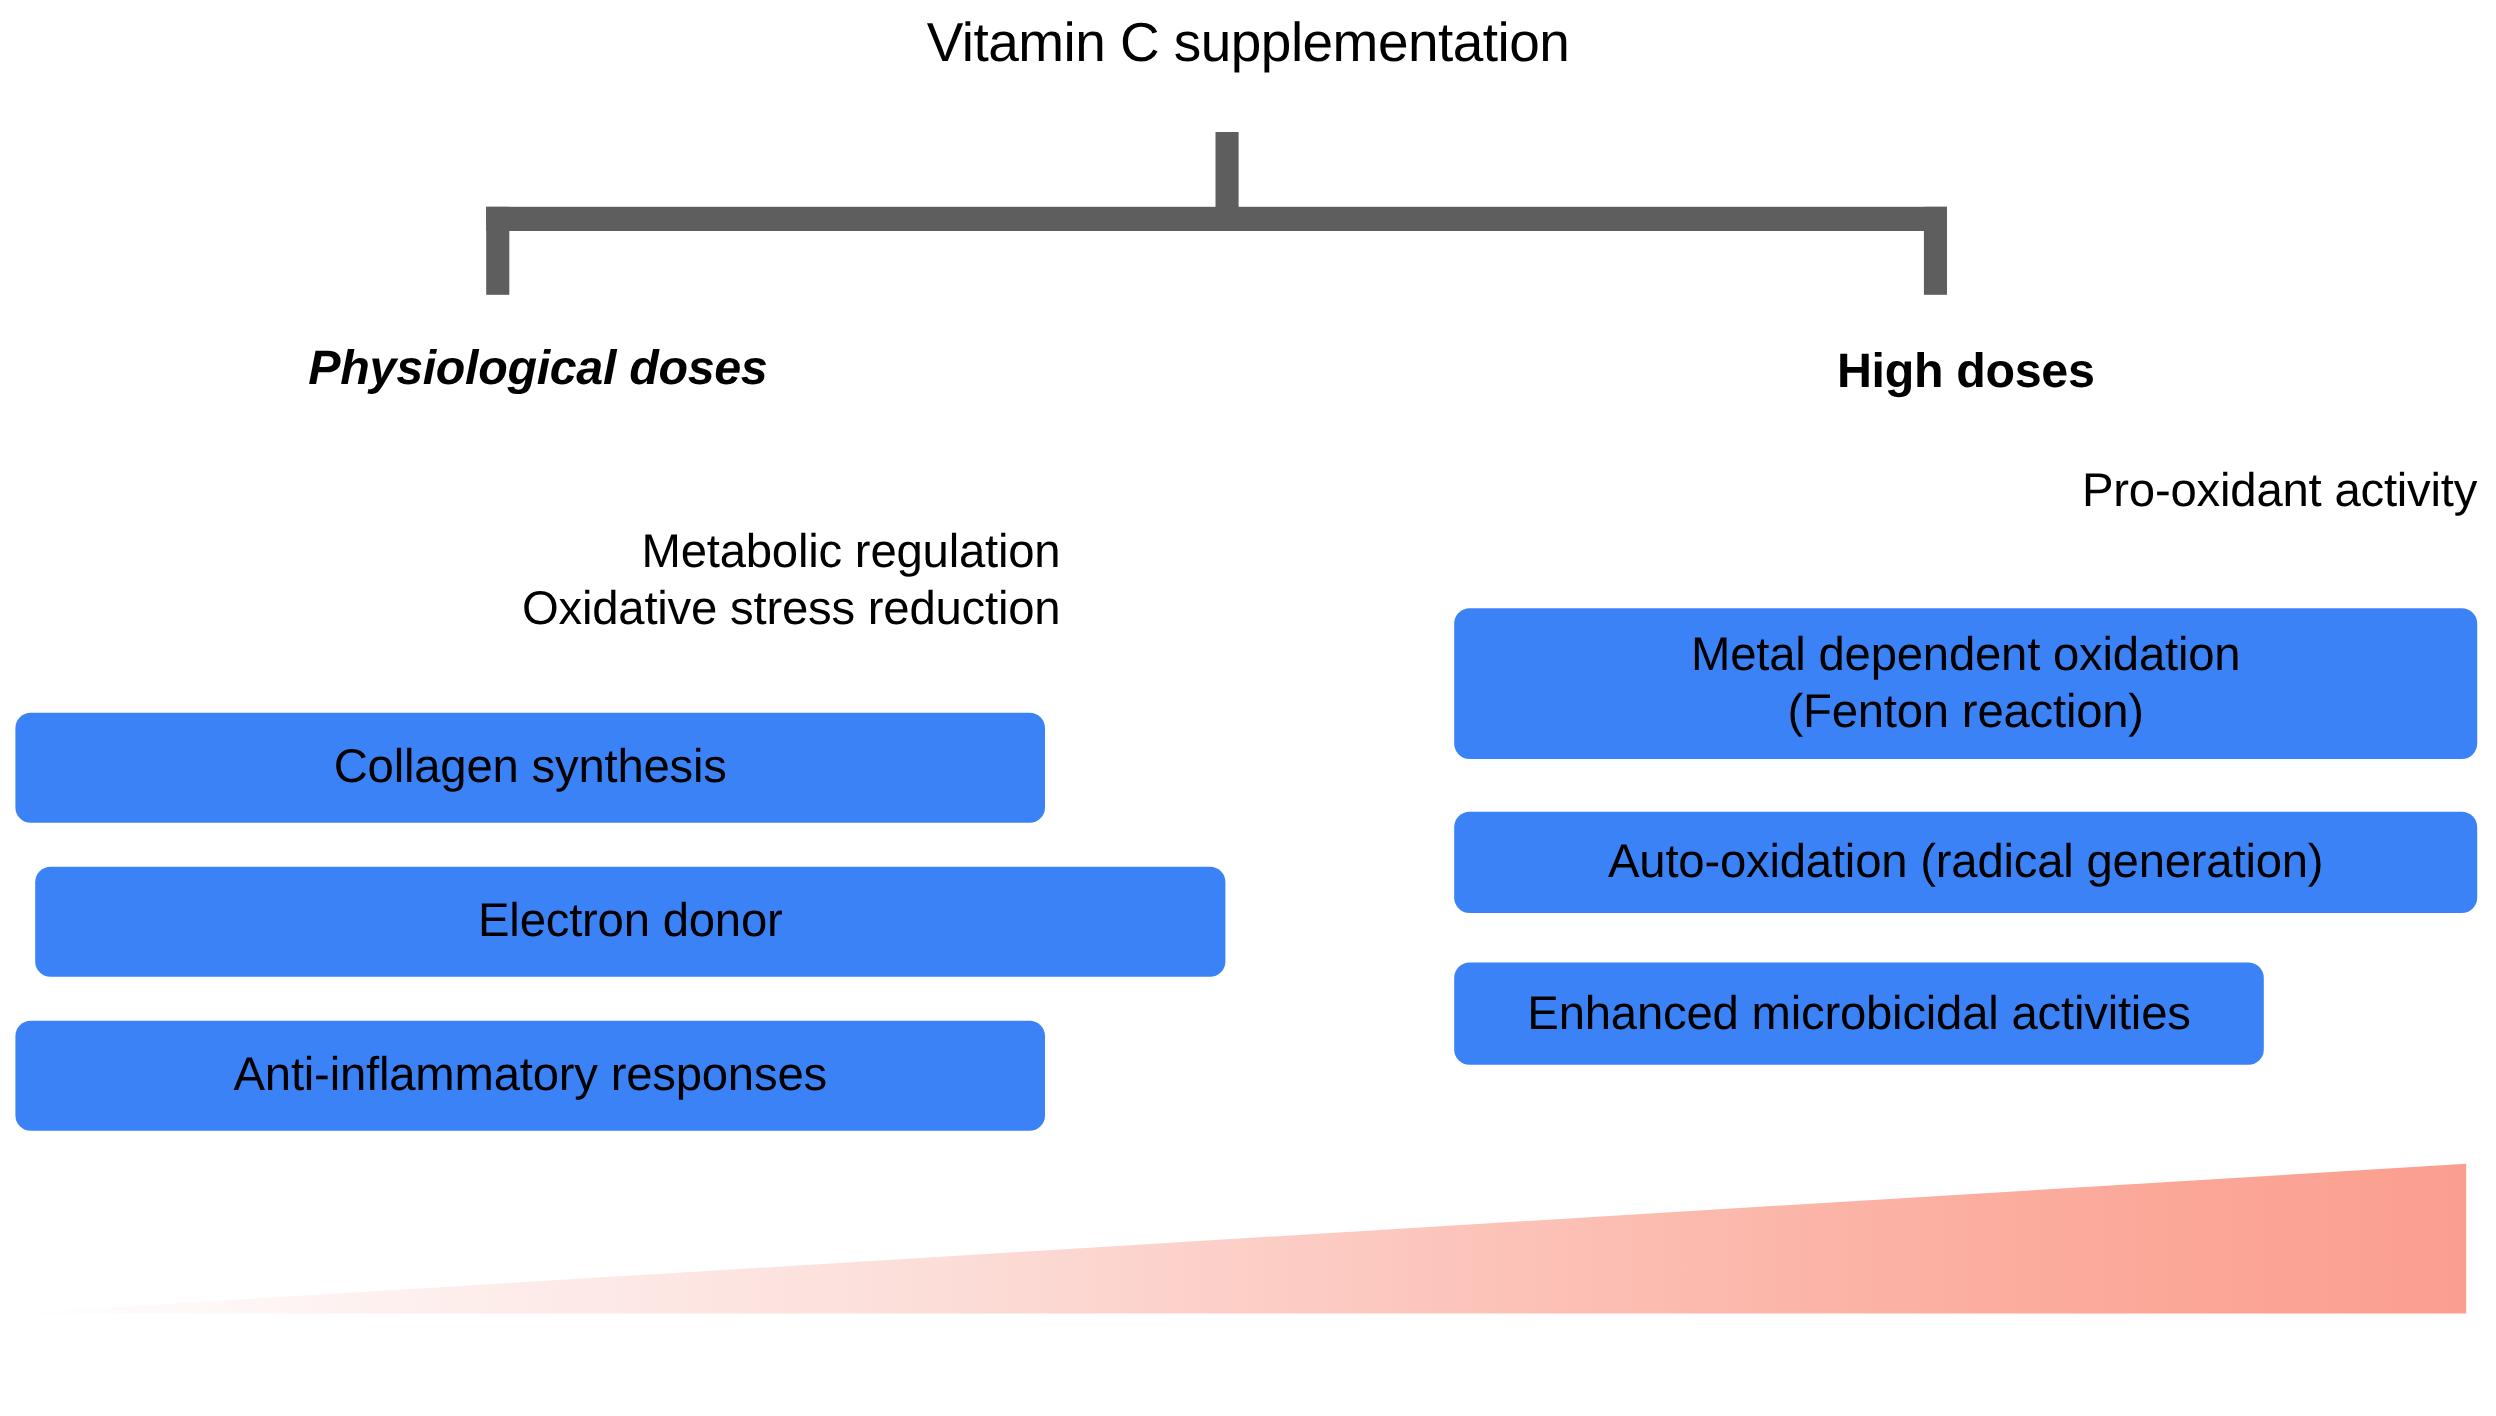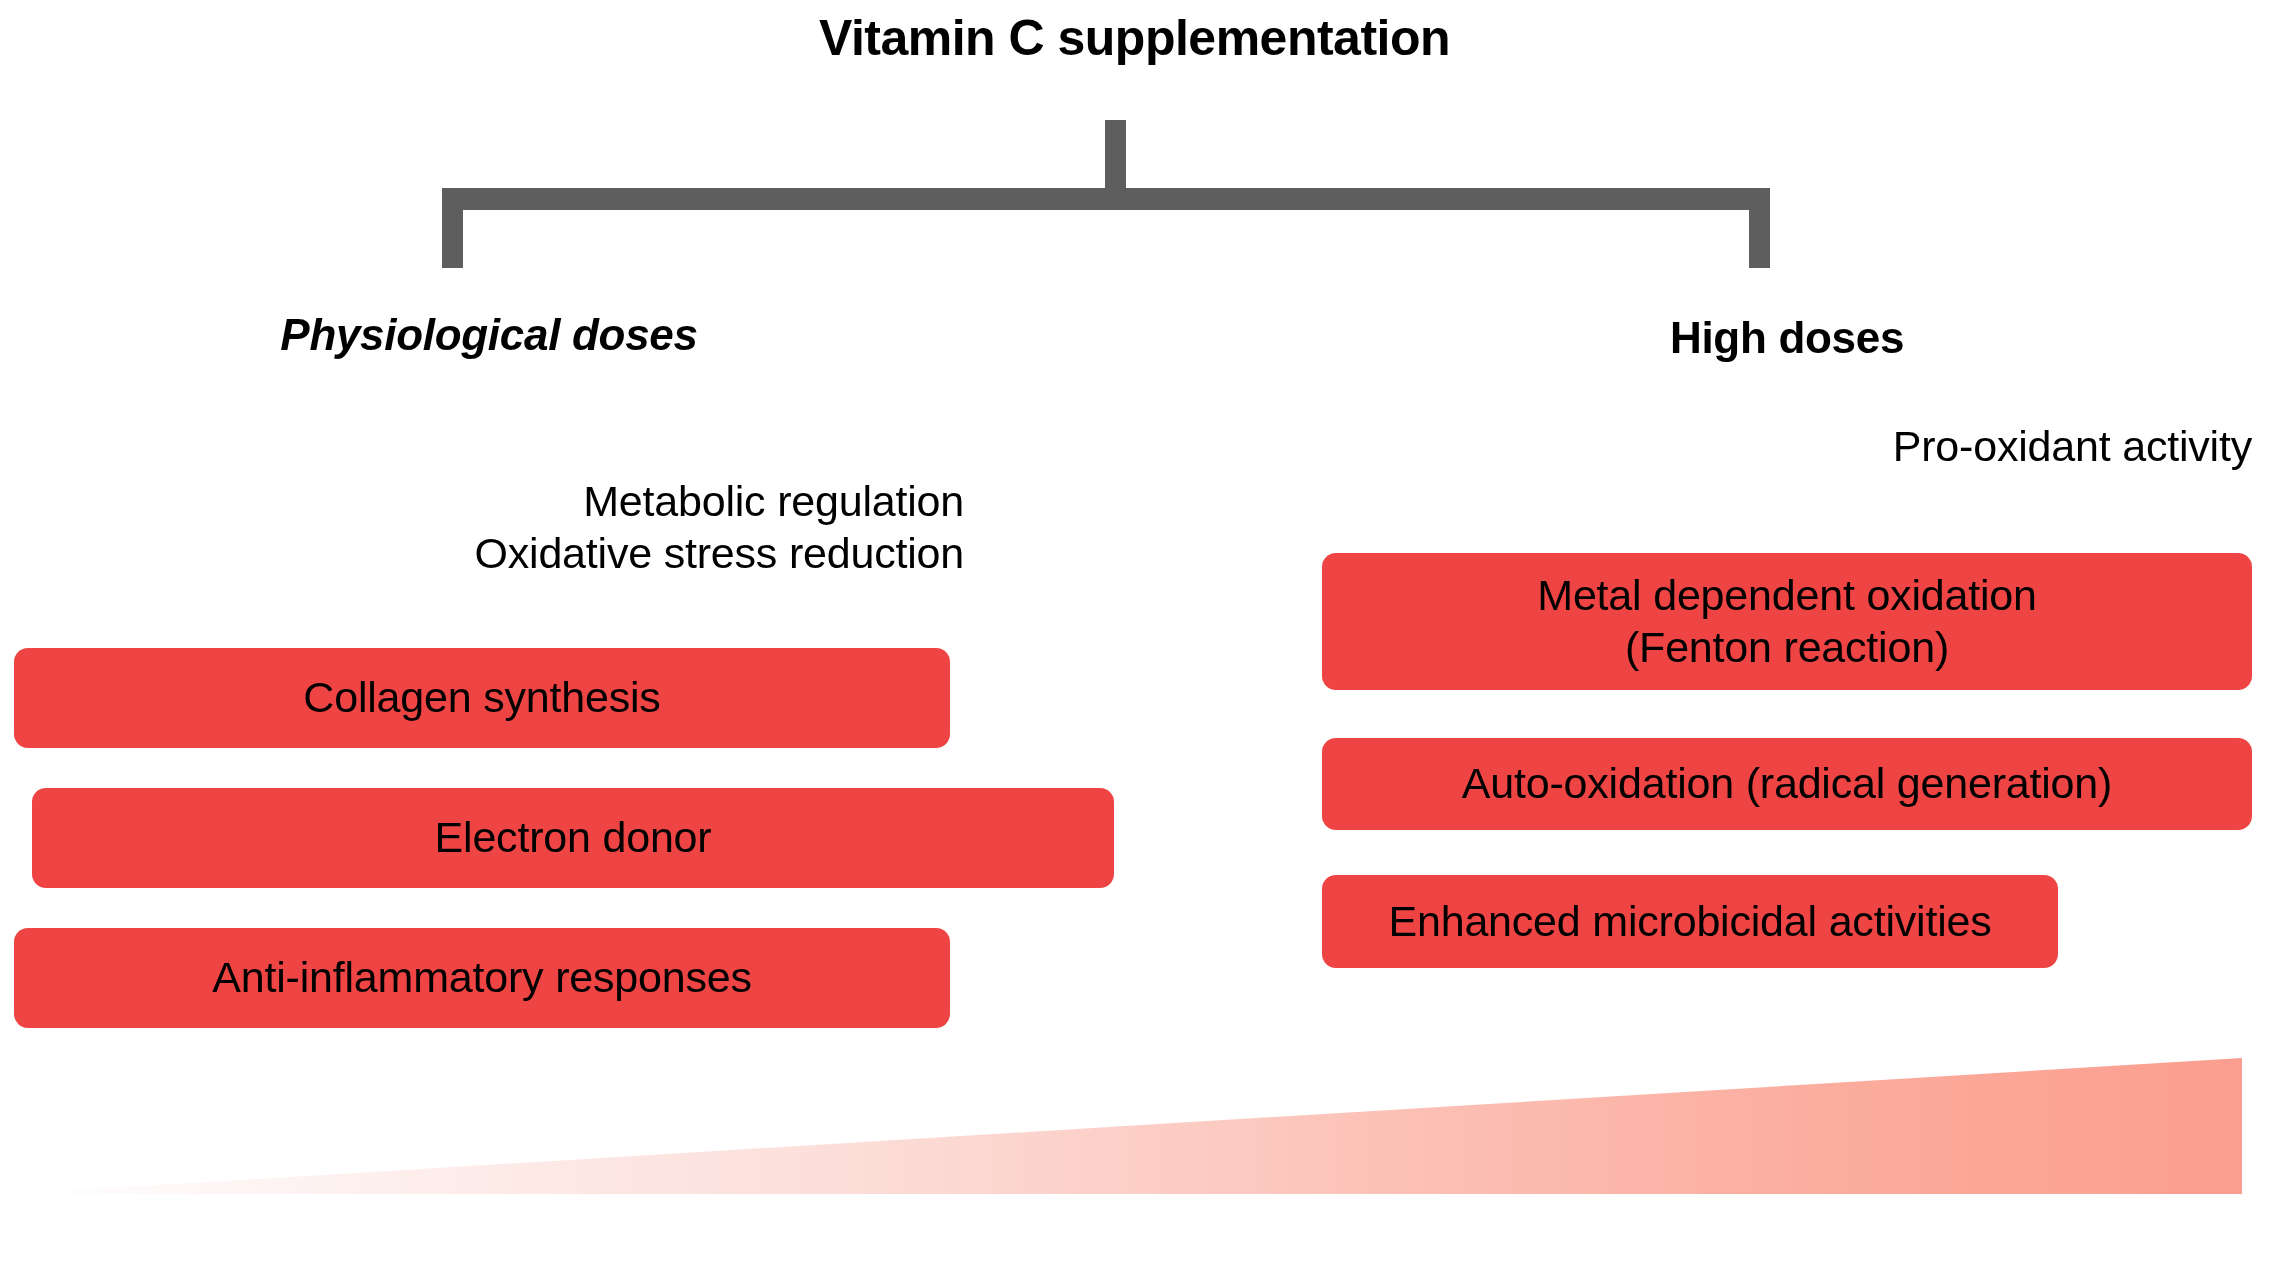--- a/index.html
+++ b/index.html
@@ -20,21 +20,21 @@
   }
 
   
   .top-title {
     position: absolute;
     left: 0;
     top: 13px;
     width: 2269px;
     text-align: center;
     font-size: 50px;
-    font-weight: bold;
+    font-weight: normal;
     letter-spacing: -0.5px;
     line-height: 1.0;
   }
 
   
   .stem {
     position: absolute;
     left: 1105px;
     top: 120px;
     width: 21px;
@@ -102,21 +102,21 @@
   }
   .col-sub.right {
     left: 1322px;
     top: 420px;
     width: 930px;
   }
 
   
   .pill {
     position: absolute;
-    background: #ef4444;
+    background: #3b82f6;
     border-radius: 14px;
     display: flex;
     align-items: center;
     justify-content: center;
     text-align: center;
     font-size: 43px;
     line-height: 1.2;
     letter-spacing: -0.2px;
     color: #000000;
     box-sizing: border-box;

